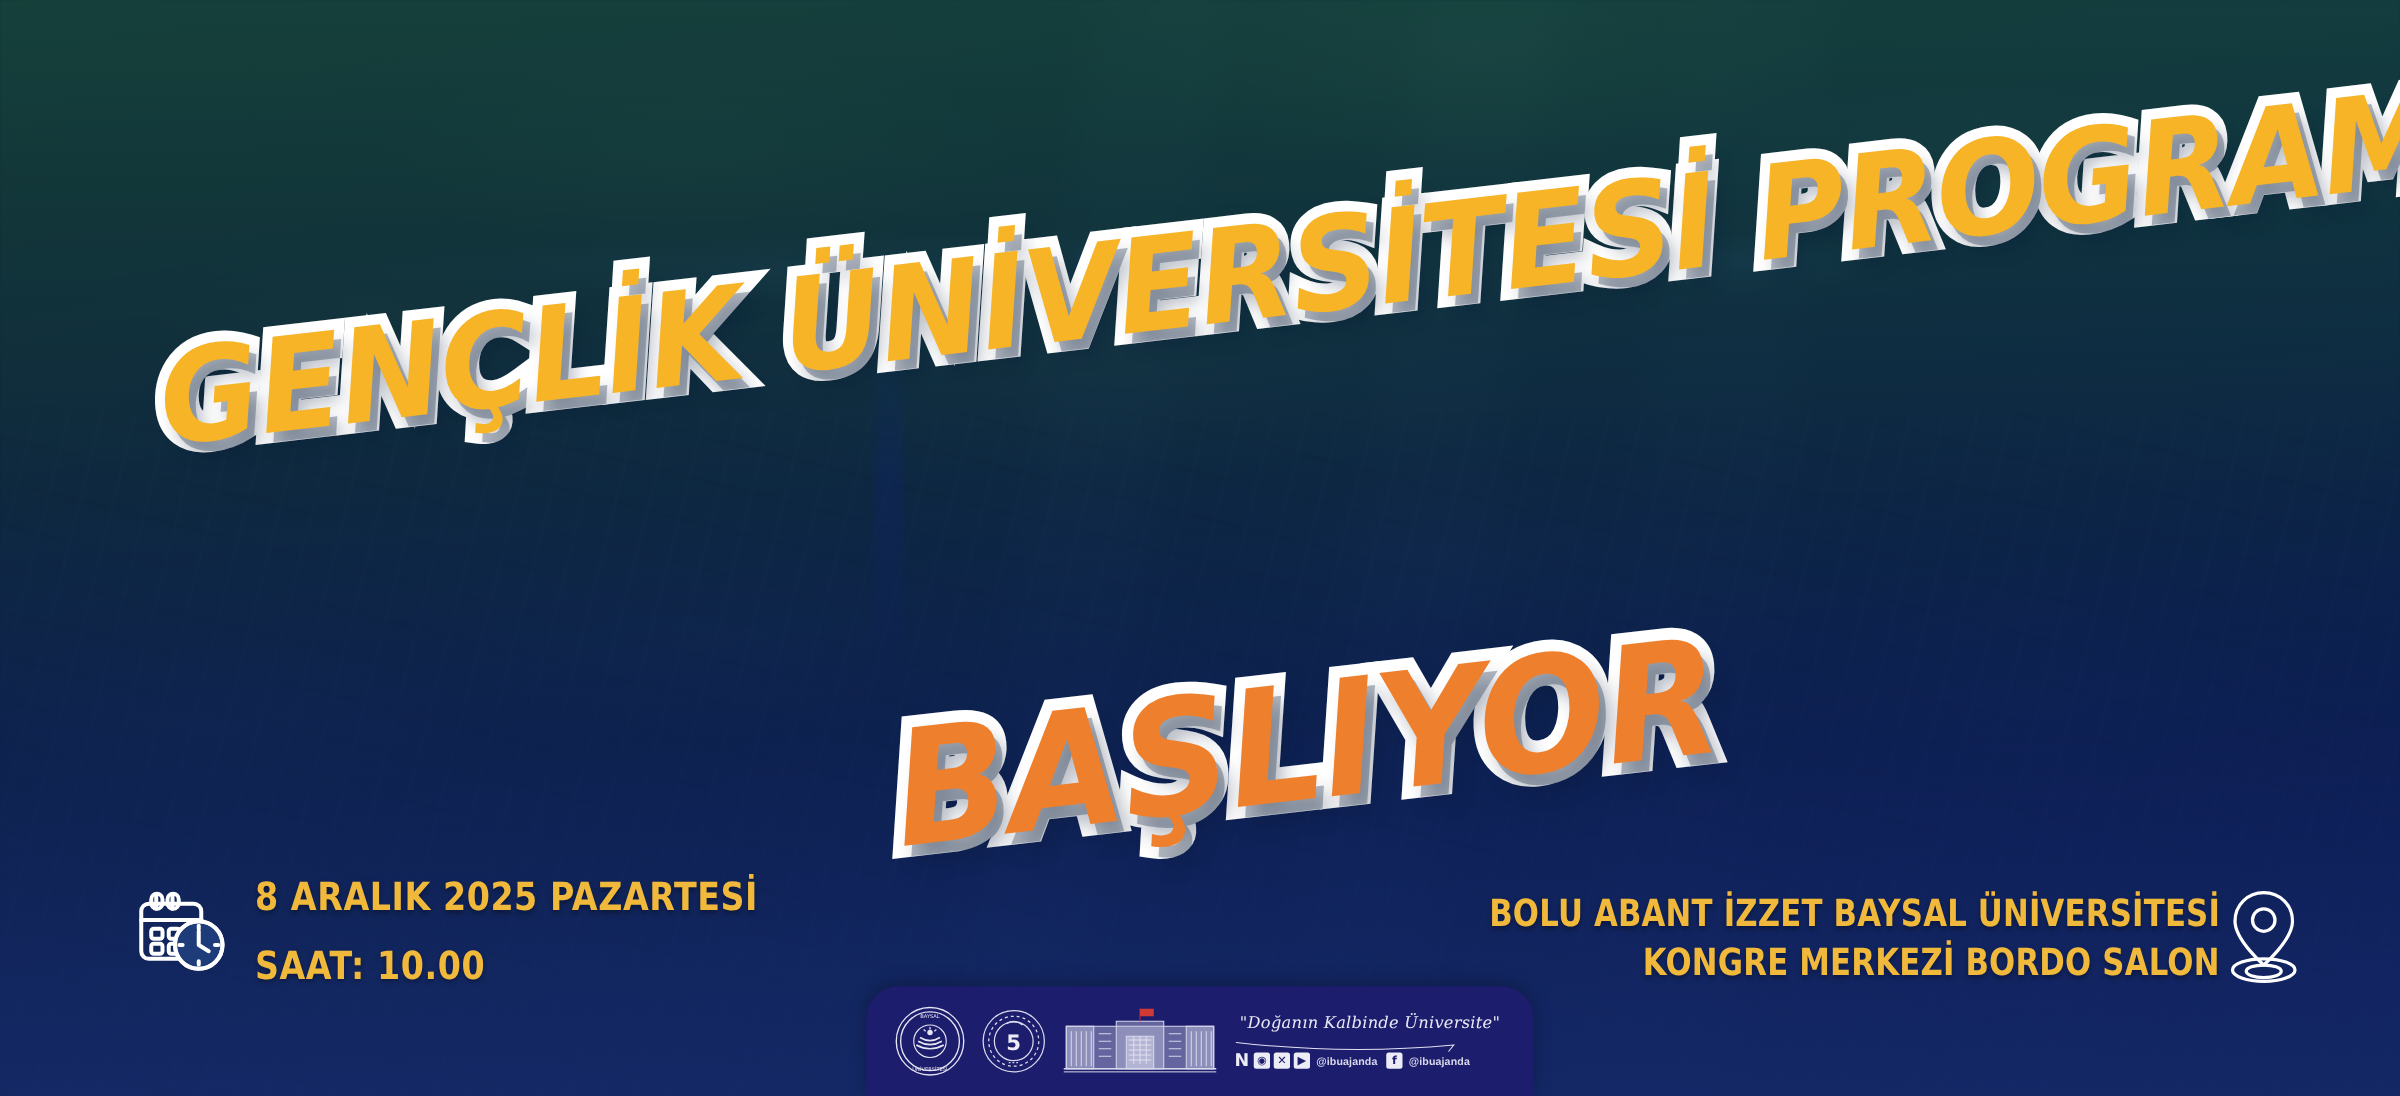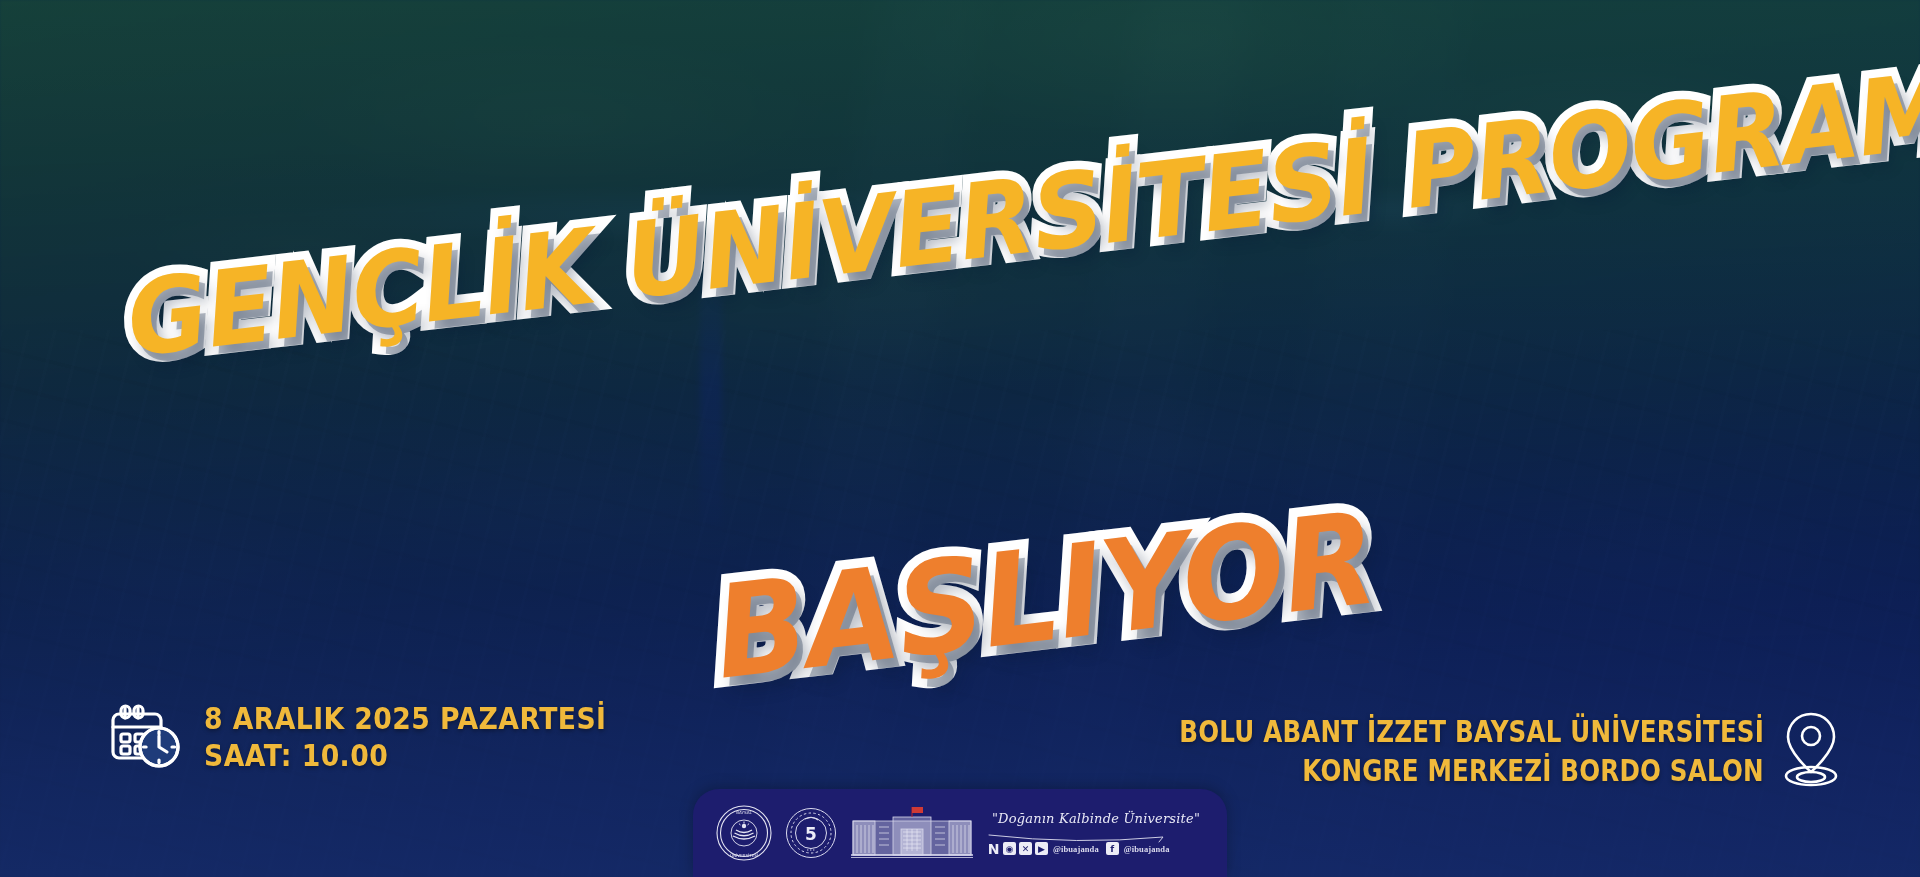--- a/index.html
+++ b/index.html
@@ -133,37 +133,37 @@
        5px 9px 0 rgba(10,30,60,.30),
        9px 15px 16px rgba(8,24,52,.32);
   }
 
   
   .date-block {
     position:absolute; left:110px; top:700px;
     display:flex; align-items:center; gap:22px;
   }
   .cal-icon { width:72px; height:68px; flex:0 0 auto; }
-  .date-text { display:flex; flex-direction:column; gap:1px; }
+  .date-text { display:flex; flex-direction:column; gap:19px; }
   .date-line {
     font-family:"DejaVu Sans", sans-serif;
     font-weight:700;
     font-size:31px;
     letter-spacing:.5px;
     color:#F0B93B;
     transform:scaleX(.86);
     transform-origin:left center;
     white-space:nowrap;
     text-shadow:0 2px 5px rgba(0,0,0,.35);
   }
 
   
   .venue-block {
     position:absolute; right:78px; top:708px;
-    display:flex; align-items:center; gap:16px;
+    display:flex; align-items:center; gap:4px;
   }
   .venue-text {
     display:flex; flex-direction:column; align-items:flex-end; gap:4px;
   }
   .venue-line {
     font-family:"DejaVu Sans", sans-serif;
     font-weight:700;
     font-size:30px;
     letter-spacing:.2px;
     color:#F0B93B;
@@ -206,21 +206,21 @@
     background:#ECECF6;
     border-radius:2px;
     display:flex; align-items:center; justify-content:center;
     font-size:9px; font-weight:700; color:#1D1D6E;
     font-family:"DejaVu Sans", sans-serif;
     flex:0 0 auto;
   }
   .s-ico.n  { background:transparent; color:#ECECF6; font-size:14px; }
   .s-ico.fb { background:#ECECF6; color:#1D1D6E; }
   .handle {
-    font-family:Liberation Serif, serif;
+    font-family:Liberation Sans, sans-serif;
     font-size:8.5px; font-weight:700;
     color:#D9D9EC;
     white-space:nowrap;
     margin:0 4px 0 2px;
     letter-spacing:.1px;
   }
   .swoosh { height:10px; }
 </style>
 </head>
 <body>

